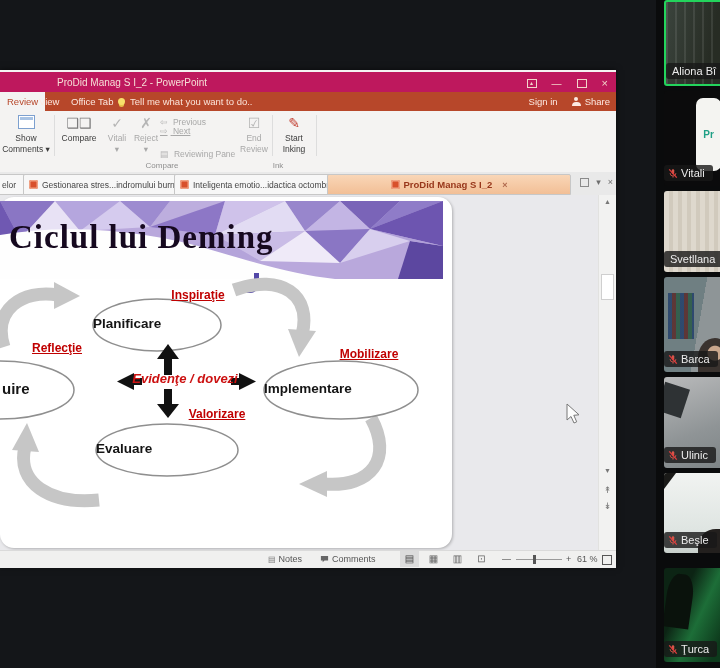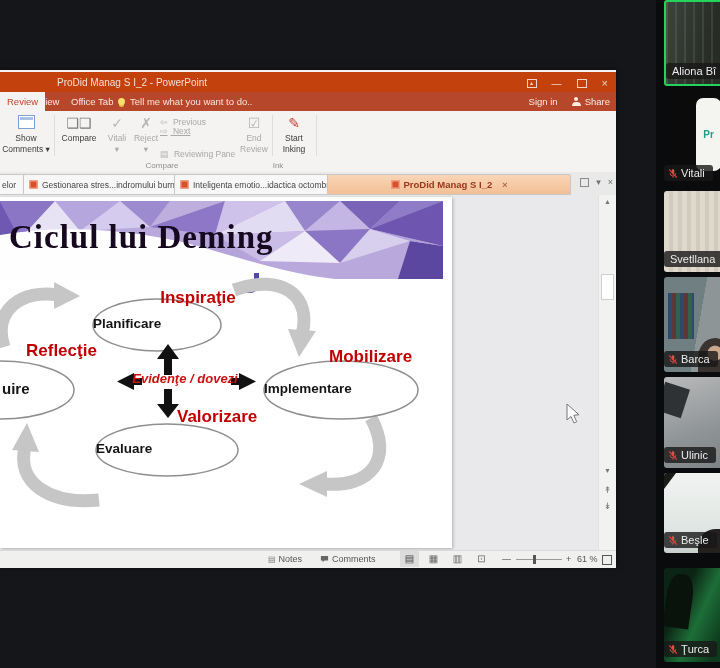--- a/index.html
+++ b/index.html
@@ -1,20 +1,20 @@
 <!DOCTYPE html>
 <html><head>
 <meta charset="utf-8">
 <style>
   html,body{margin:0;padding:0;background:#000;}
   .stage{position:relative;width:720px;height:668px;background:#141619;overflow:hidden;
          font-family:"Liberation Sans",sans-serif;-webkit-font-smoothing:antialiased;}
   
   .ppt{position:absolute;left:0;top:70px;width:616px;height:497px;background:#f4f3f2;box-shadow:0 0 6px rgba(0,0,0,.6);}
-  .titlebar{position:absolute;left:0;top:2px;right:0;height:22px;background:#c2410c;color:#f6ded6;font-size:10px;}
+  .titlebar{position:absolute;left:0;top:2px;right:0;height:22px;background:#be185d;color:#f6ded6;font-size:10px;}
   .titlebar .title{position:absolute;left:57px;top:5px;white-space:nowrap;}
   .winctl{position:absolute;right:8px;top:0;height:22px;display:flex;gap:15px;align-items:center;color:#f2d5ca;font-size:10px;}
   .winctl .boxic{display:inline-block;width:8px;height:7px;border:1px solid #f2d5ca;font-size:6px;line-height:6px;text-align:center;color:#f2d5ca;}
   
   .ribbontabs{position:absolute;left:0;top:22px;right:0;height:19px;background:#b7472a;color:#fce9e2;font-size:9.5px;}
   .rtab{position:absolute;top:0;height:19px;line-height:19px;padding:0 7px;white-space:nowrap;}
   .rtab.active{background:#f4f3f2;color:#b7472a;}
   .tellme{position:absolute;left:118px;top:0;height:19px;line-height:19px;display:flex;gap:5px;align-items:center;color:#fbe4da;}
   .bulb{width:7px;height:7px;border-radius:50%;background:#f7e06b;box-shadow:0 3px 0 -1px #e8c24a;display:inline-block;}
   .acct{position:absolute;right:6px;top:0;height:19px;display:flex;gap:14px;align-items:center;}
@@ -36,27 +36,27 @@
   
   .doctabs{position:absolute;left:0;top:102px;right:0;height:23px;background:#e9e9e9;border-bottom:1px solid #cfcfcf;font-size:8.5px;color:#454545;}
   .dtab{position:absolute;top:2px;height:19px;border:1px solid #c7c7c7;background:#f7f7f7;display:flex;align-items:center;gap:4px;padding:0 5px;border-radius:2px 2px 0 0;overflow:hidden;white-space:nowrap;}
   .dtab.active{background:linear-gradient(#f9d6b7,#f2bf96);color:#98371b;font-weight:bold;font-size:9.5px;justify-content:center;}
   .appic{flex:0 0 auto;width:9px;height:9px;background:#d8502c;border-radius:2px;box-shadow:inset 0 0 0 1.5px #f0a284;}
   .dtabclose{margin-left:6px;color:#b06a4e;font-size:9px;}
   .dctrls{position:absolute;right:3px;top:5px;display:flex;gap:7px;color:#6f6f6f;font-size:9px;align-items:center;}
   .dctrls .boxg{display:inline-block;width:7px;height:7px;border:1px solid #8a8a8a;}
   
   .editor{position:absolute;left:0;top:125px;right:0;height:355px;background:#e9e9ec;overflow:hidden;}
-  .slide{position:absolute;left:0;top:2px;width:452px;height:351px;background:#fff;box-shadow:1px 1px 3px rgba(0,0,0,.25);}
+  .slide{position:absolute;left:0;top:2px;width:452px;height:351px;background:#fff;box-shadow:1px 1px 3px rgba(0,0,0,.25);border-radius:14px;}
   .banner{position:absolute;left:0;top:4px;width:443px;height:78px;}
   .slidetitle{position:absolute;left:9px;top:22px;font-family:"Liberation Serif","DejaVu Serif",serif;font-size:33px;font-weight:600;color:#16091f;letter-spacing:1px;white-space:nowrap;}
   .cornerL{position:absolute;left:240px;top:76px;width:14px;height:15px;border-right:5px solid #5348a8;border-bottom:5px solid #4a3f9e;border-radius:0 0 9px 0;}
   .diagram{position:absolute;left:0;top:2px;}
   .node{position:absolute;text-align:left;font-weight:bold;color:#151515;font-size:13.5px;white-space:nowrap;}
-  .rlab{position:absolute;font-weight:bold;color:#c00000;font-size:17px;text-align:center;white-space:nowrap;}
+  .rlab{position:absolute;font-weight:bold;color:#c00000;font-size:12px;text-align:center;white-space:nowrap;text-decoration:underline;}
   .clab{position:absolute;left:122px;top:176px;width:126px;text-align:center;font-style:italic;font-weight:bold;font-size:13px;color:#cc1111;white-space:nowrap;}
   
   .vscroll{position:absolute;right:0;top:0;bottom:0;width:17px;background:#f2f2f1;border-left:1px solid #e2e2e0;color:#777;}
   .vscroll .ar{position:absolute;left:0;right:0;text-align:center;font-size:7px;}
   .thumb{position:absolute;left:2px;right:2px;top:79px;height:24px;background:#fff;border:1px solid #cfcfcf;}
   
   .status{position:absolute;left:0;top:480px;right:0;height:17px;background:#f0f0ef;border-top:1px solid #dadada;font-size:9px;color:#555;}
   .sitem{position:absolute;top:3px;display:flex;gap:3px;align-items:center;white-space:nowrap;}
   .viewbtn{position:absolute;top:0;width:19px;height:16px;text-align:center;line-height:16px;font-size:10px;color:#666;}
   .viewbtn.active{background:#dcdcdc;color:#444;}

